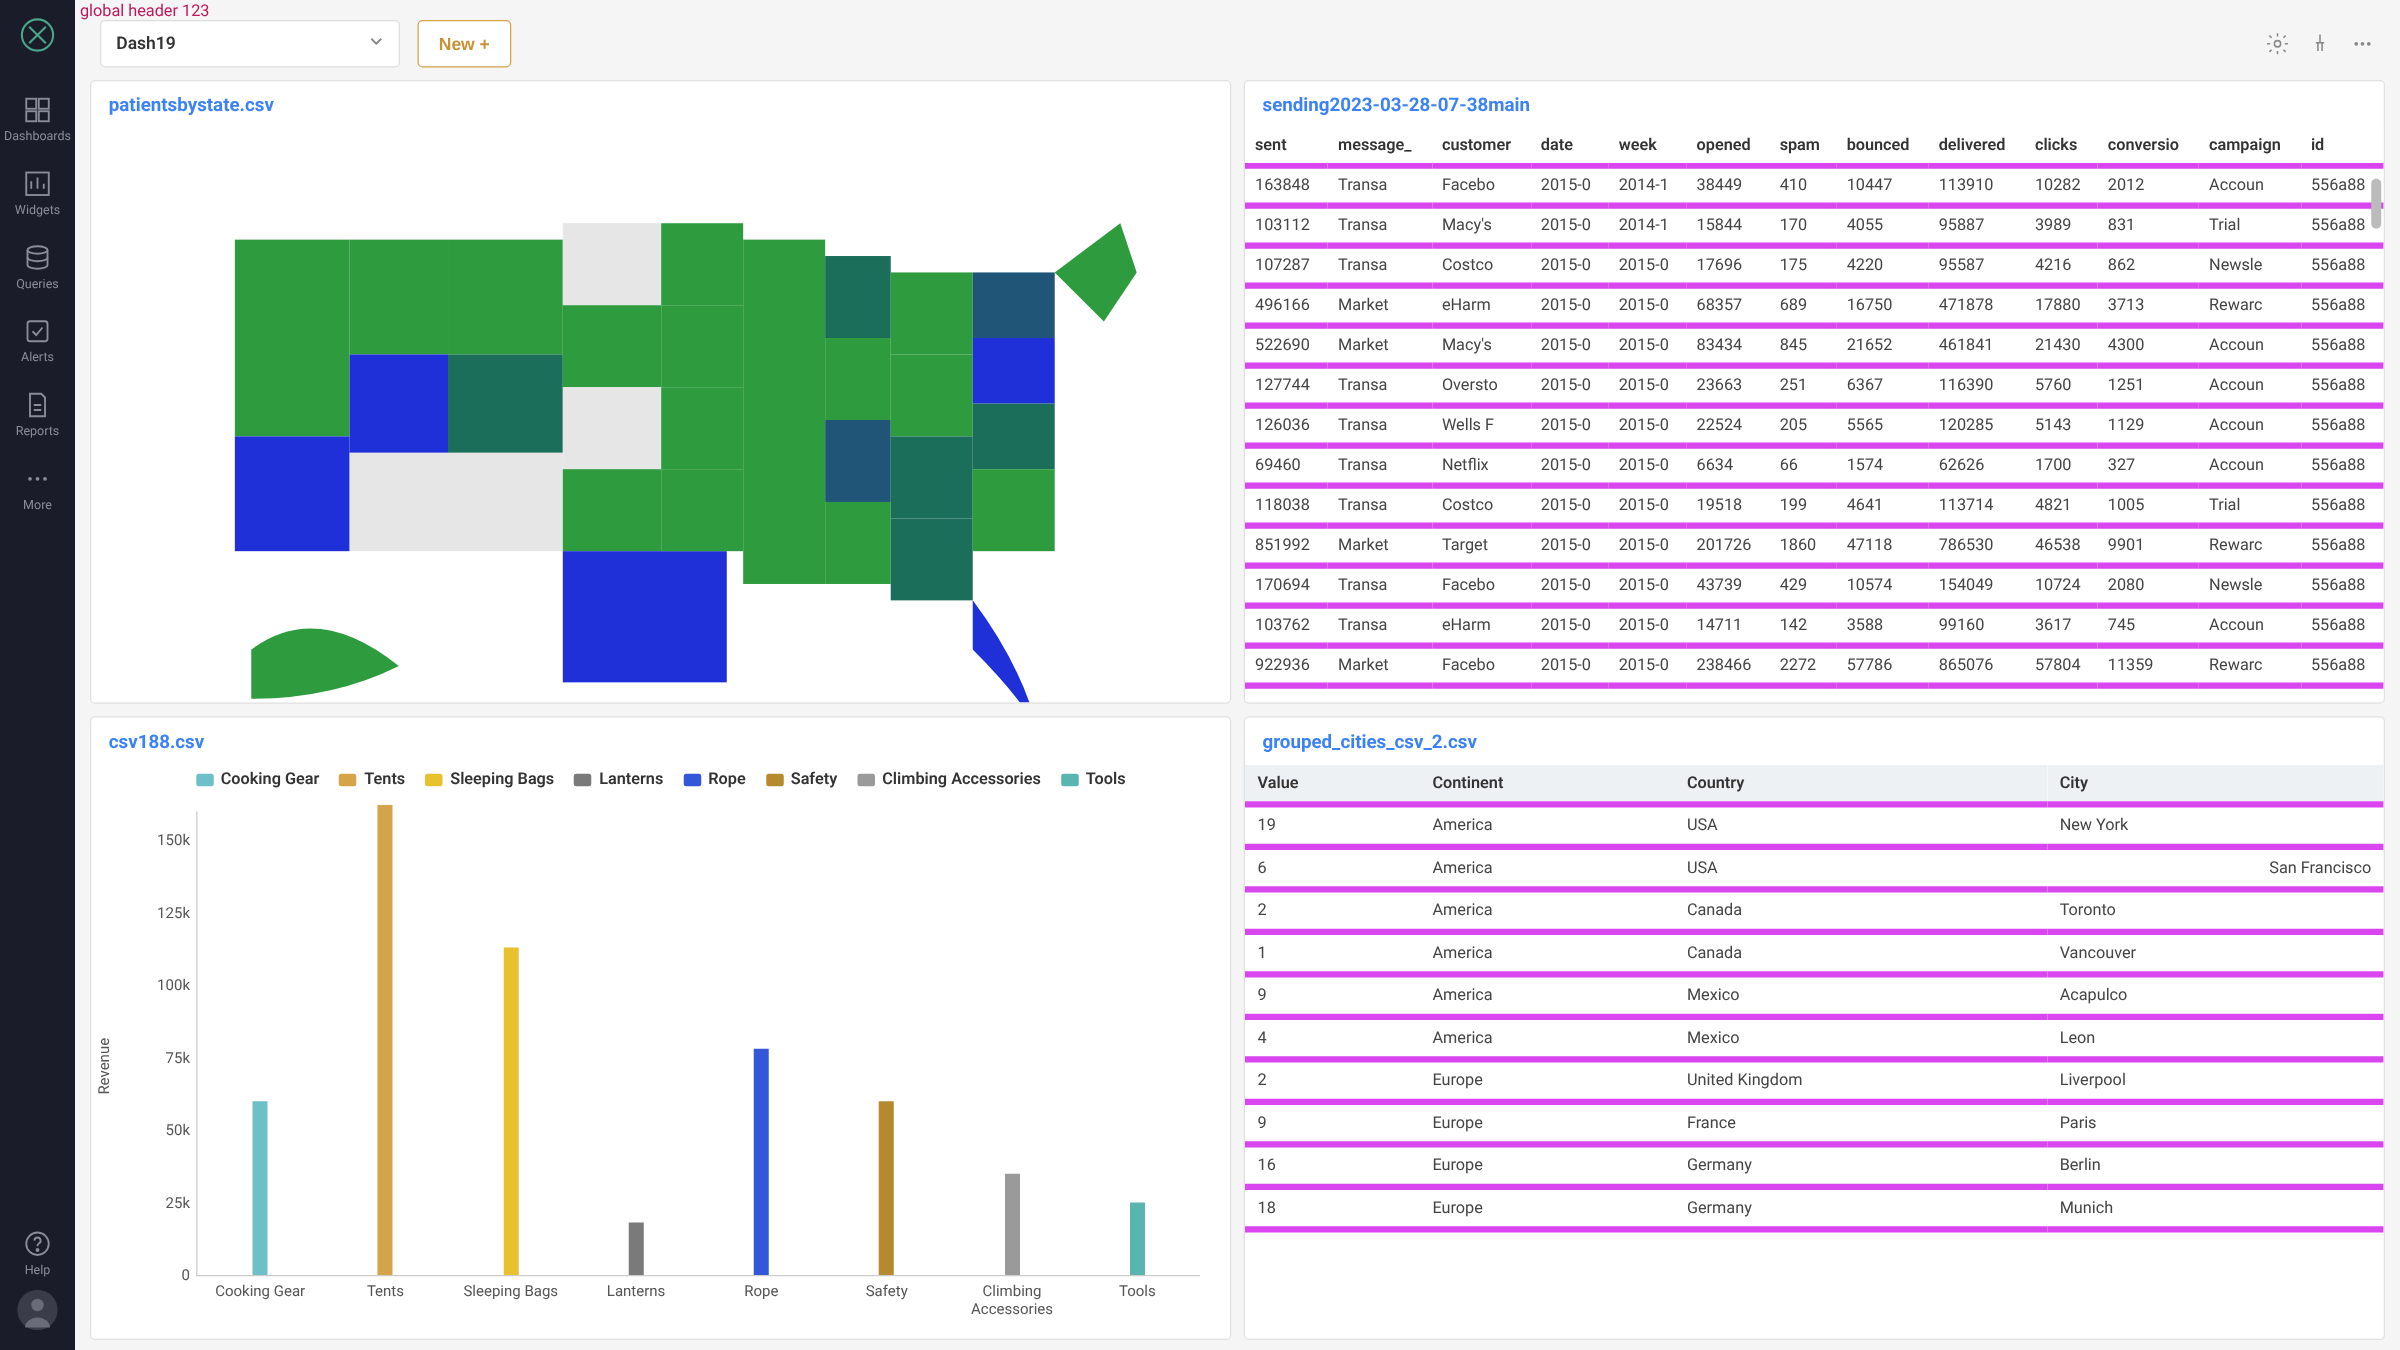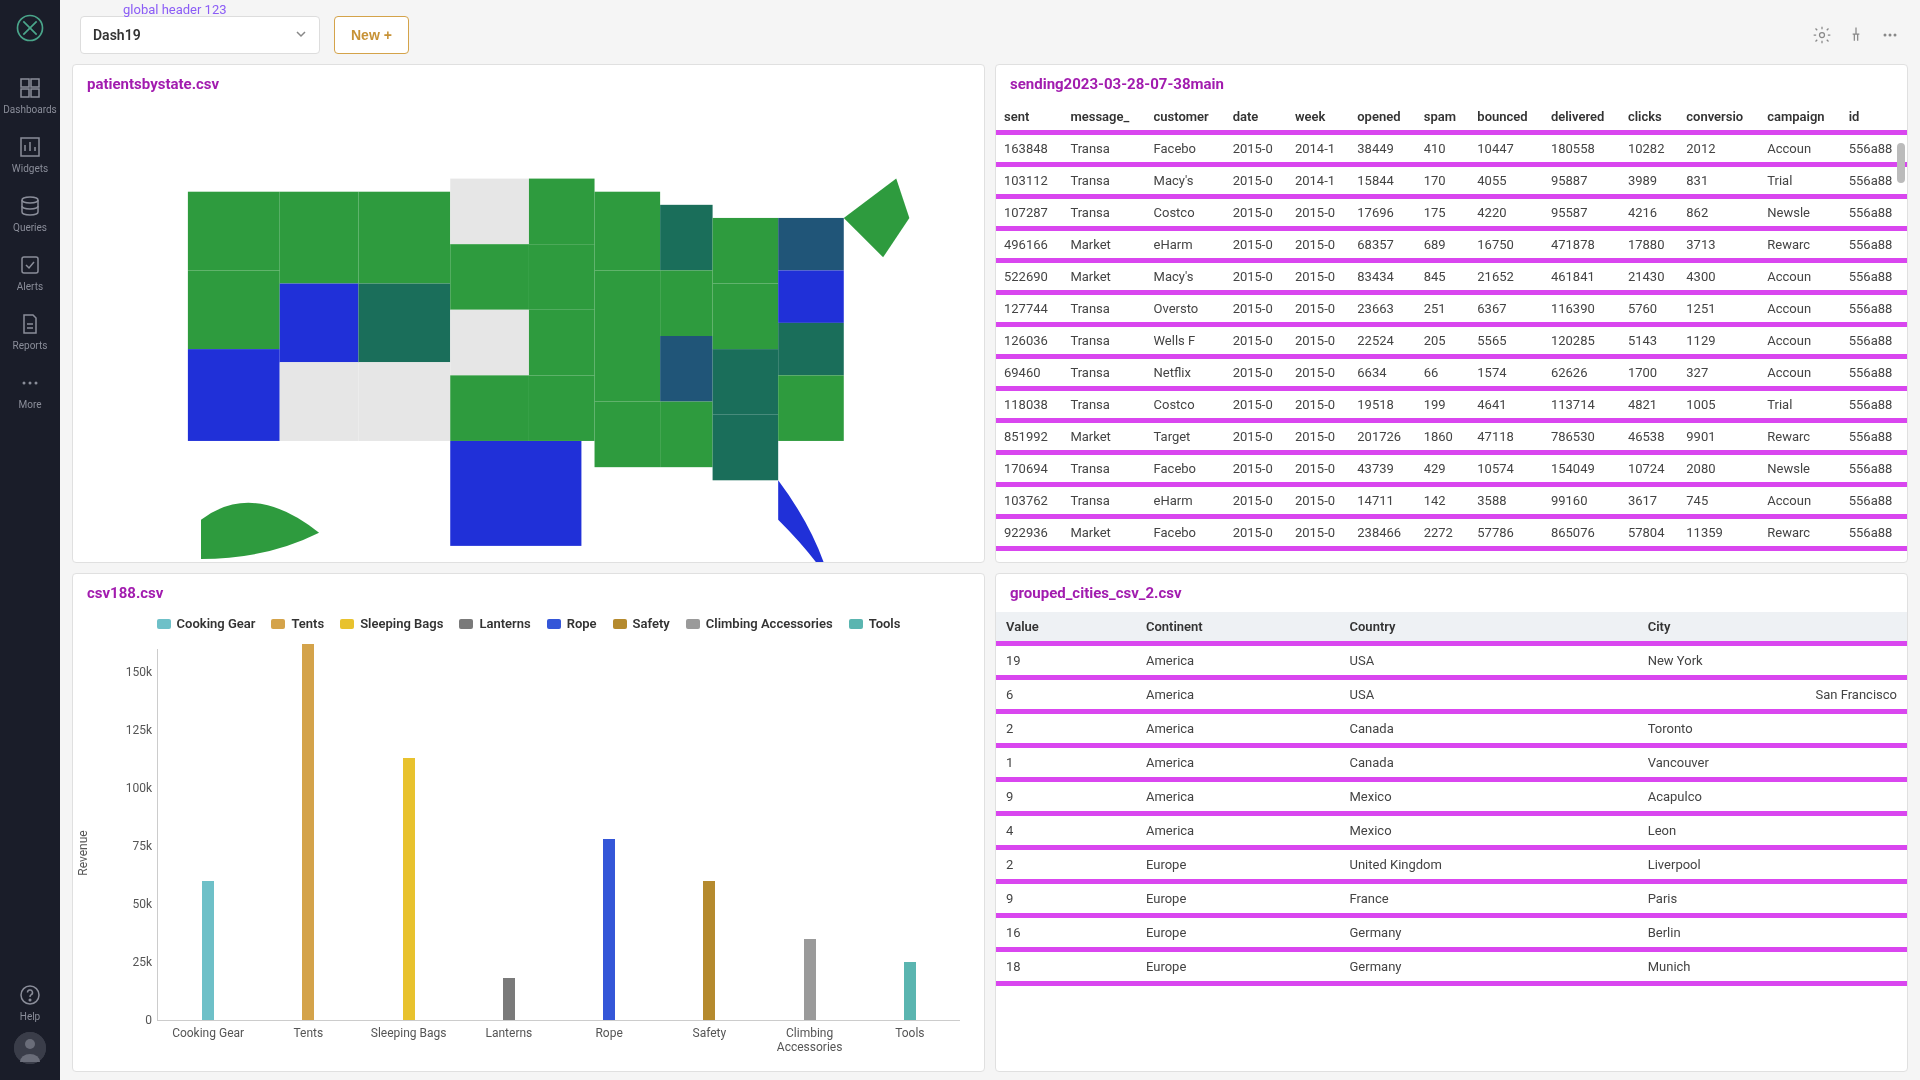--- a/index.html
+++ b/index.html
@@ -1,33 +1,33 @@
 <!DOCTYPE html>
 <html><head>
 <meta charset="utf-8">
 <style>
 * { box-sizing: border-box; margin: 0; padding: 0; }
 body { font-family: -apple-system, BlinkMacSystemFont, "Segoe UI", Roboto, sans-serif; background: #f5f5f5; width: 1920px; height: 1080px; overflow: hidden; font-size: 14px; color: #333; }
 .app { display: flex; height: 100%; }
-.global-header { position: absolute; top: 0; left: 60px; font-size: 13px; color: #8b5cf6; padding: 2px 22px; margin-left: 41px; }
+.global-header { position: absolute; top: 0; left: 60px; font-size: 13px; color: #be185d; padding: 2px 4px; }
 .sidebar { width: 60px; background: #1a1d29; display: flex; flex-direction: column; align-items: center; padding-top: 10px; }
 .sidebar-logo { width: 36px; height: 36px; margin-bottom: 20px; display: flex; align-items: center; justify-content: center; }
 .sidebar-item { width: 72px; padding: 10px 0; display: flex; flex-direction: column; align-items: center; color: #8a8d99; font-size: 10px; cursor: pointer; }
 .sidebar-item .icon-box { width: 24px; height: 24px; margin-bottom: 4px; }
 .sidebar-spacer { flex: 1; }
 .sidebar-avatar { width: 32px; height: 32px; border-radius: 50%; background: #3a3d49; margin-bottom: 16px; }
 .main { flex: 1; display: flex; flex-direction: column; }
 .topbar { height: 56px; display: flex; align-items: center; padding: 14px 20px 0 20px; gap: 14px; background: #f5f5f5; }
 .dash-select { width: 240px; height: 38px; background: #fff; border: 1px solid #ddd; border-radius: 4px; display: flex; align-items: center; justify-content: space-between; padding: 0 12px; font-weight: 600; color: #333; cursor: pointer; }
 .new-btn { height: 38px; padding: 0 16px; border: 1.5px solid #d4a34a; color: #c79236; background: #fff; border-radius: 4px; font-weight: 600; cursor: pointer; font-size: 14px; }
 .topbar-spacer { flex: 1; }
 .topbar-icon { width: 20px; height: 20px; color: #888; cursor: pointer; }
 .content { flex: 1; padding: 8px 12px; display: grid; grid-template-columns: 1fr 1fr; grid-template-rows: 1fr 1fr; gap: 10px; overflow: hidden; }
 .card { background: #fff; border: 1px solid #e0e0e0; border-radius: 4px; display: flex; flex-direction: column; overflow: hidden; position: relative; }
-.card-title { font-weight: 700; font-size: 15px; padding: 10px 14px; color: #a21caf; }
+.card-title { font-weight: 700; font-size: 15px; padding: 10px 14px; color: #3b82f6; }
 .card-body { flex: 1; overflow: hidden; position: relative; }
 .us-map-wrap { display: flex; flex-direction: column; height: 100%; }
 .us-map { flex: 1; display: flex; align-items: center; justify-content: center; }
 .table-wrap { overflow: auto; height: 100%; }
 table { border-collapse: collapse; width: 100%; font-size: 13px; }
 th { text-align: left; padding: 6px 8px; font-weight: 600; color: #333; background: #fff; border-bottom: 1px solid #eee; position: sticky; top: 0; }
 td { padding: 6px 8px; color: #444; white-space: nowrap; overflow: hidden; text-overflow: ellipsis; max-width: 72px; }
 .t2 th { background: #eef1f4; }
 .t2 td, .t2 th { padding: 7px 10px; }
 tr { border-bottom: 5px solid #d946ef; }
@@ -222,21 +222,21 @@
             <tbody id="sending-body">
                 <tr>
                   <td>163848</td>
                   <td>Transa</td>
                   <td>Facebo</td>
                   <td>2015-0</td>
                   <td>2014-1</td>
                   <td>38449</td>
                   <td>410</td>
                   <td>10447</td>
-                  <td>180558</td>
+                  <td>113910</td>
                   <td>10282</td>
                   <td>2012</td>
                   <td>Accoun</td>
                   <td>556a88</td>
                 </tr>
                 <tr>
                   <td>103112</td>
                   <td>Transa</td>
                   <td>Macy's</td>
                   <td>2015-0</td>

